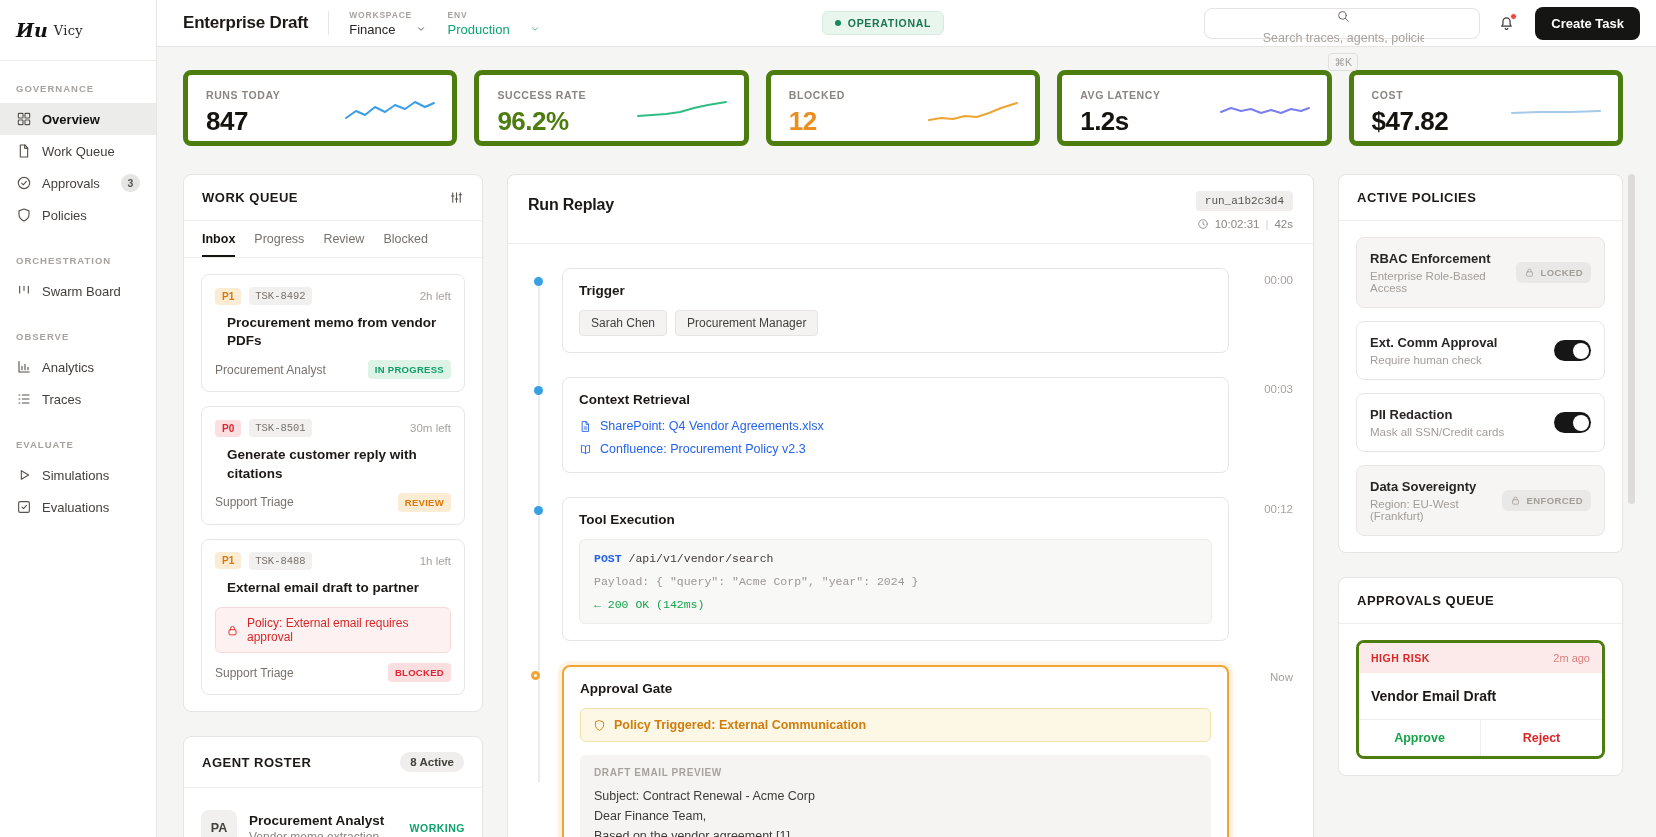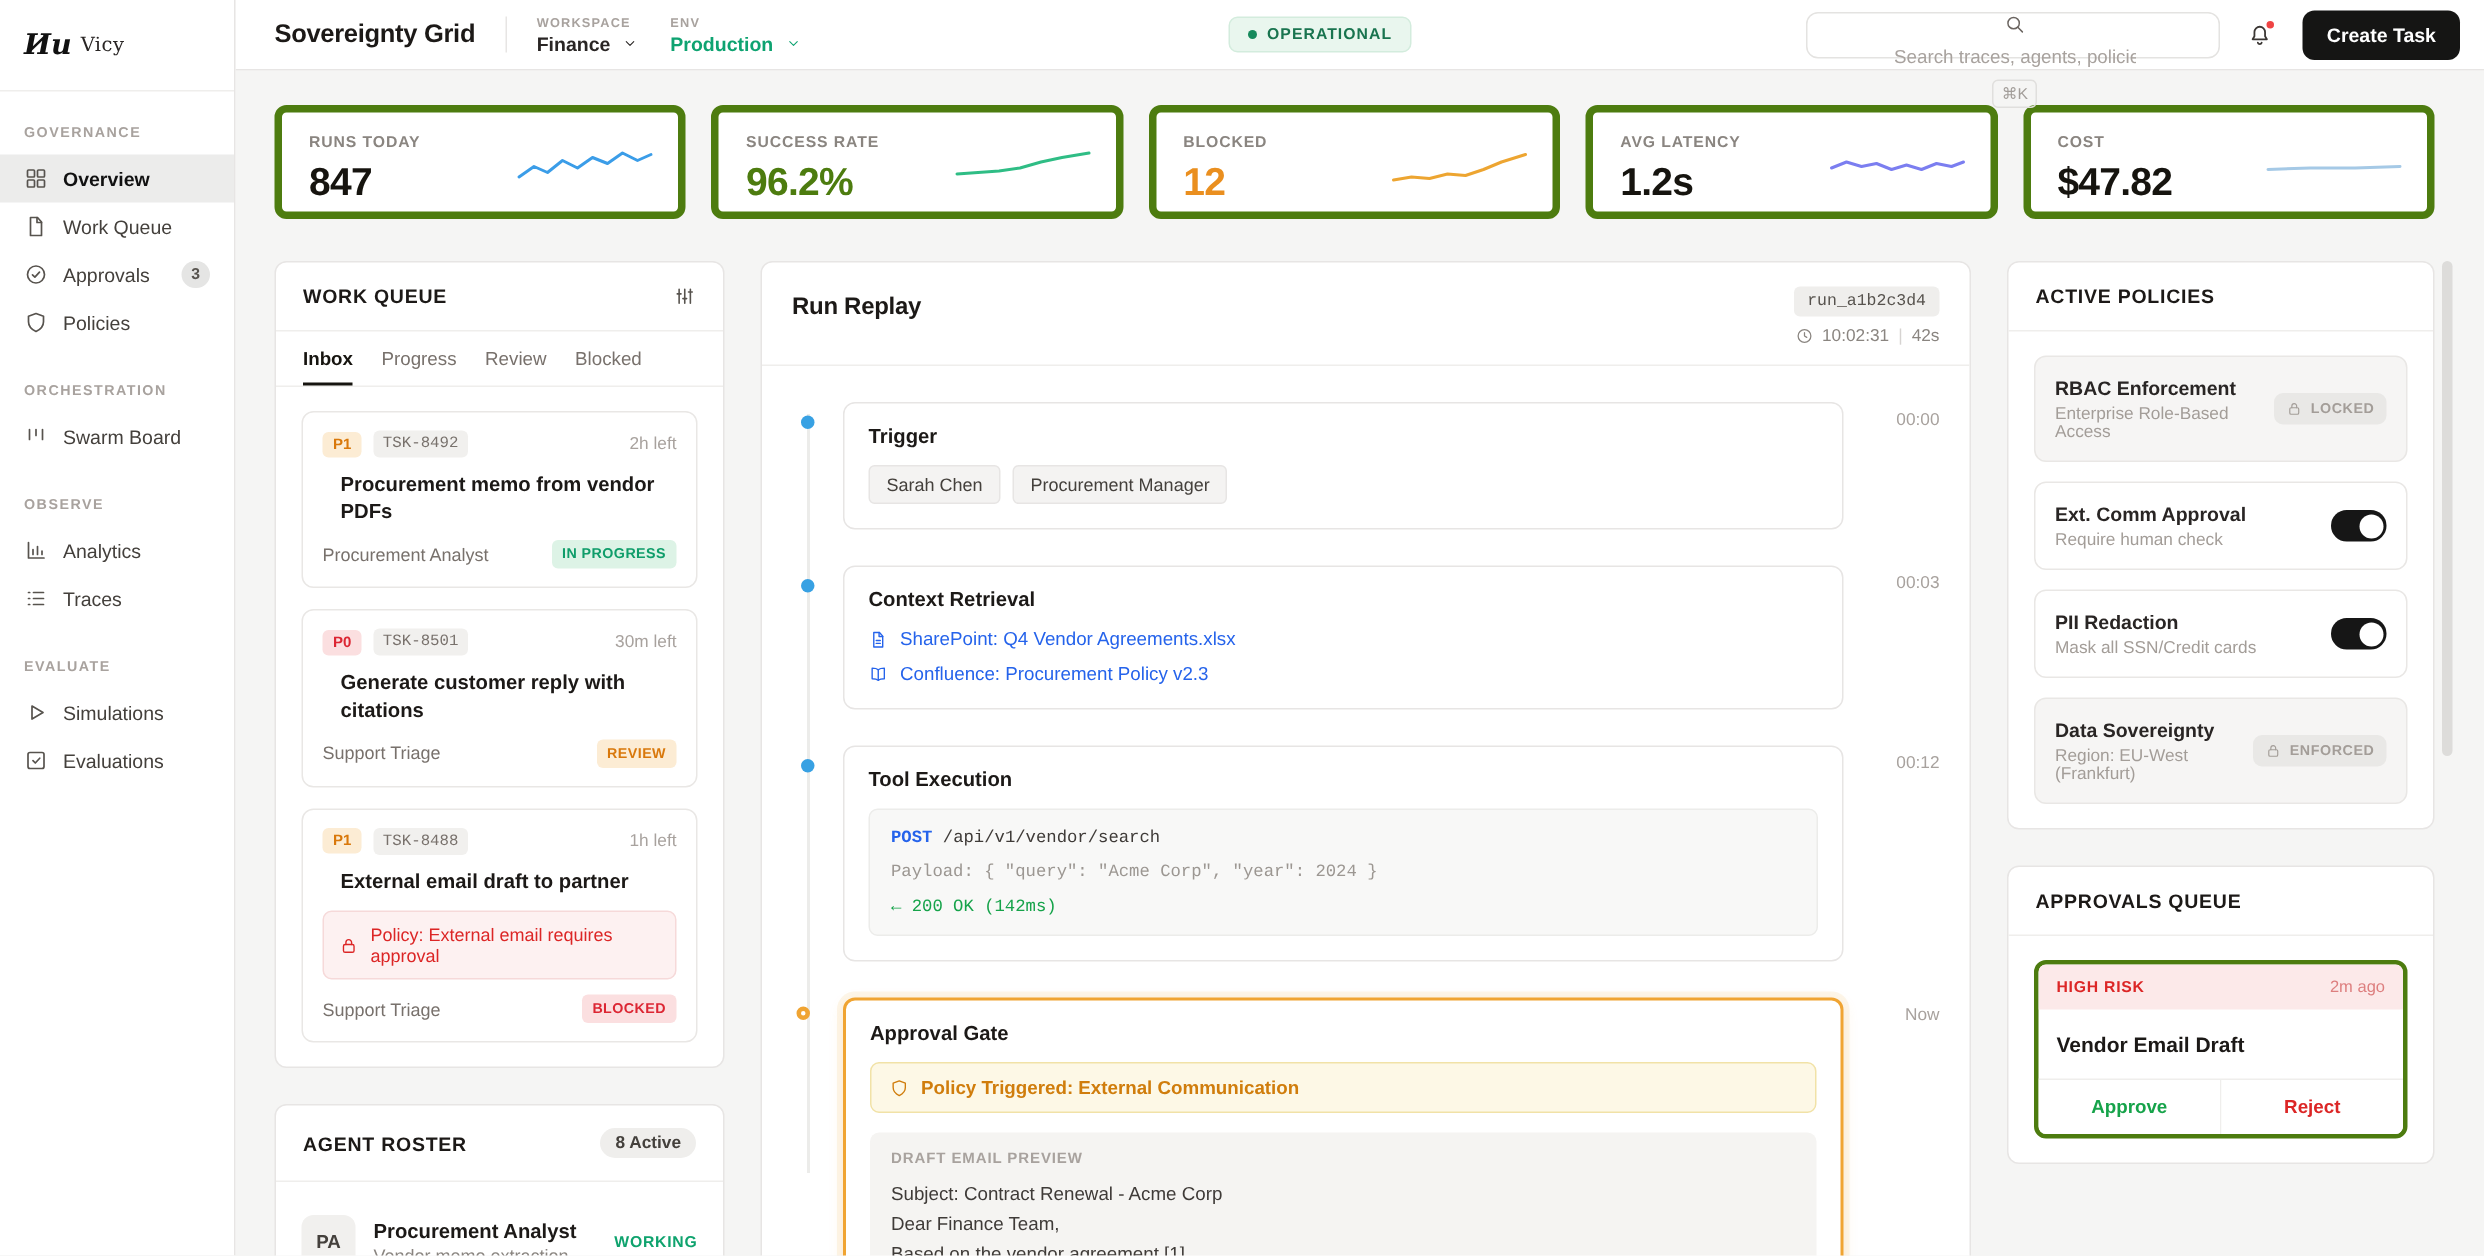--- a/index.html
+++ b/index.html
@@ -22,21 +22,21 @@
   .nav-item .nicon { width:16px; height:16px; color:#57534e; flex:none; }
   .nav-item.active { background:#ececeb; color:#111; font-weight:700; }
   .nav-badge { margin-left:auto; background:#e5e5e4; color:#57534e; font-size:10.5px; font-weight:700; min-width:19px; height:18px; border-radius:10px; display:flex; align-items:center; justify-content:center; padding:0 5px; }
 
   
   .header { position:absolute; left:157px; top:0; right:0; height:47px; background:#fff; border-bottom:1px solid #e7e5e4; display:flex; align-items:center; padding:0 16px 0 26px; z-index:4; }
   .hdr-title { font-size:17px; font-weight:700; letter-spacing:-.2px; }
   .hdr-div { width:1px; height:24px; background:#e7e5e4; margin:0 20px; }
   .hdr-group { display:flex; flex-direction:column; justify-content:center; margin-right:22px; cursor:pointer; }
   .hdr-group-label { font-size:8.5px; font-weight:700; letter-spacing:.8px; color:#a8a29e; margin-bottom:2px; }
-  .hdr-group-value { font-size:13px; font-weight:700; color:#292524; display:flex; align-items:center; gap:8px; }
+  .hdr-group-value { font-size:13px; font-weight:400; color:#292524; display:flex; align-items:center; gap:20px; }
   .hdr-group-value.green { color:#0ea371; }
   .chev { width:10px; height:10px; }
   .status-pill { margin:0 auto; display:flex; align-items:center; gap:7px; background:#e9f6ee; border:1px solid #d3ecdd; border-radius:6px; padding:5px 12px; font-size:10.5px; font-weight:700; letter-spacing:.7px; color:#19744f; }
   .status-dot { width:6px; height:6px; border-radius:50%; background:#178a5c; }
   .search { display:flex; align-items:center; gap:8px; width:276px; height:31px; border:1px solid #e4e3e1; background:#fff; border-radius:8px; padding:0 8px 0 10px; margin-right:18px;flex-direction:column; }
   .search .sicon { width:14px; height:14px; color:#6b6561; flex:none; }
   .search input { border:0; outline:0; flex:1; font-size:12.5px; font-family:inherit; color:#44403c; background:transparent; min-width:0; }
   .search input::placeholder { color:#a8a29e; }
   .kbd { border:1px solid #e0dfdd; border-radius:4px; font-size:10.5px; color:#a29d99; padding:2px 5px; flex:none; }
   .bell-wrap { position:relative; margin-right:20px; cursor:pointer; color:#3b3734; }
@@ -248,21 +248,21 @@
               <path d="M9 12.2l2.3 2.3 4.4-4.8"></path>
             </svg>
           </span>
         <span>Evaluations</span>
       </div>
     </div>
   </nav>
 </aside>
 
 <header class="header">
-  <div class="hdr-title">Sovereignty Grid</div>
+  <div class="hdr-title">Enterprise Draft</div>
   <div class="hdr-div"></div>
   <div class="hdr-group">
     <span class="hdr-group-label">WORKSPACE</span>
     <span class="hdr-group-value">
       <span>Finance</span>
       <svg class="ic chev" viewBox="0 0 24 24">
           <path d="M6 9l6 6 6-6"></path>
         </svg>
     </span>
   </div>

